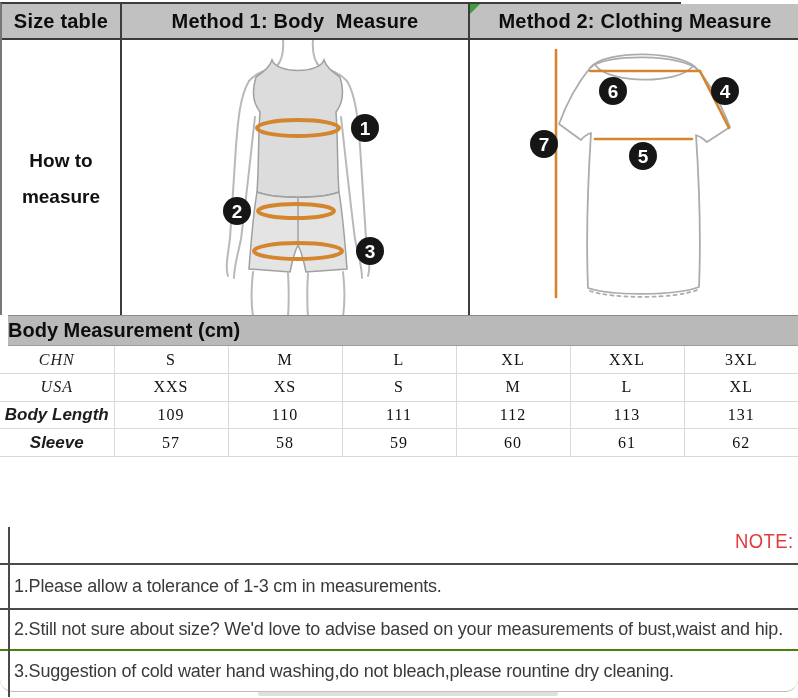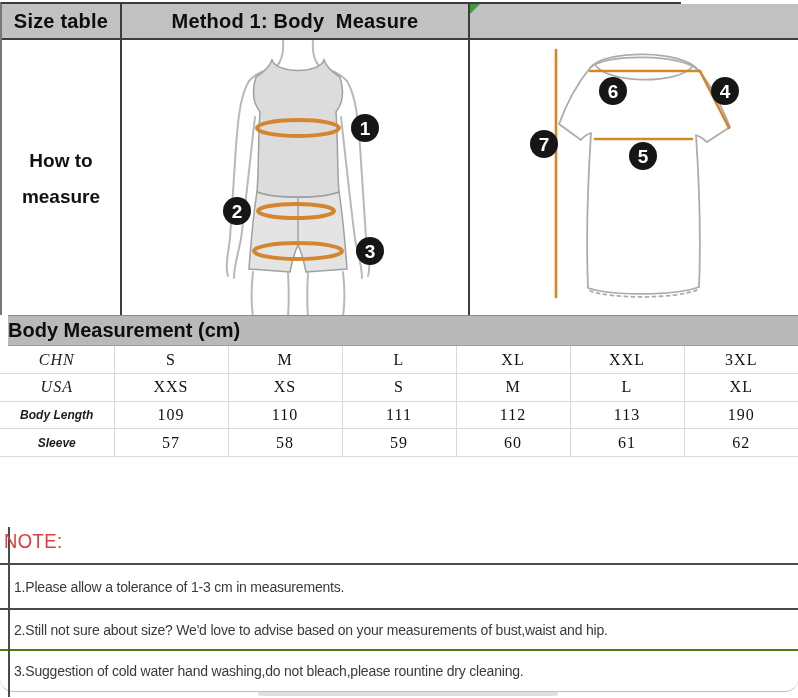--- a/index.html
+++ b/index.html
@@ -60,42 +60,42 @@
   table.size-table{width:798px;border-collapse:collapse;table-layout:fixed;}
   table.size-table td{
     border:1px solid #d9d9d9;height:27.6px;text-align:center;vertical-align:middle;
     font-family:"Liberation Serif",serif;font-size:16px;letter-spacing:1px;color:#111;
     overflow:hidden;
   }
   table.size-table td:first-child{border-left:none;font-style:italic;}
   table.size-table td:last-child{border-right:none;}
   table.size-table tr:first-child td{border-top:none;}
   table.size-table td.row-label{
-    font-family:"Liberation Sans",sans-serif;font-weight:bold;font-size:12px;letter-spacing:0;
+    font-family:"Liberation Sans",sans-serif;font-weight:bold;font-size:17px;letter-spacing:0;
     color:#1c1c1c;
   }
   table.size-table tr:nth-child(1) td.row-label,
   table.size-table tr:nth-child(2) td.row-label{
     font-family:"Liberation Serif",serif;font-weight:normal;font-size:16px;letter-spacing:1px;
   }
 
   
   .note-section{position:absolute;top:519px;left:0;width:798px;height:179px;background:#fff;}
   .note-left-border{position:absolute;left:8px;top:8px;height:170px;width:2px;background:#4a4a4a;}
   .note-title{
-    height:46px;display:flex;align-items:center;justify-content:flex-start;
+    height:46px;display:flex;align-items:center;justify-content:flex-end;
     border-bottom:2px solid #4a4a4a;
   }
   .note-title span{
     display:inline-block;transform:scaleX(.88);
     color:var(--red);font-size:21px;letter-spacing:.5px;
   }
   .note-row{
     display:flex;align-items:center;padding-left:14px;
-    font-size:14px;color:#3a3a3a;letter-spacing:-.2px;
+    font-size:18px;color:#3a3a3a;letter-spacing:-.2px;
   }
   .note-row-0{height:45px;border-bottom:2px solid #4a4a4a;}
   .note-row-1{height:41px;border-bottom:2px solid #4d7c0f;}
   .note-row-2{height:41px;border-bottom:1px solid #bdbdbd;border-radius:13px;}
 
   .bottom-bar{
     position:absolute;left:258px;top:691px;width:300px;height:5px;
     background:#c6c6c6;opacity:.55;border-radius:3px;
   }
 
@@ -114,20 +114,21 @@
 
   <div class="top-grid">
     <div class="hdr">
       <span>Size table</span>
     </div>
     <div class="hdr sep-l sep-r">
       <span>Method 1: Body  Measure</span>
     </div>
     <div class="hdr">
       <span class="green-tri"></span>
+      <span>Method 2: Clothing Measure</span>
     </div>
 
     <div class="how-cell">
       <span>How to measure</span>
     </div>
 
     <div class="illus-cell sep-l sep-r">
       <svg width="346" height="277" viewBox="0 0 346 277">
 
         <path class="outline" d="M161,0 C162,13 160,21 154,27 M191,0 C190,13 192,21 198,27"></path>
@@ -199,21 +200,21 @@
             <td>L</td>
             <td>XL</td>
           </tr>
           <tr>
             <td class="row-label">Body Length</td>
             <td>109</td>
             <td>110</td>
             <td>111</td>
             <td>112</td>
             <td>113</td>
-            <td>190</td>
+            <td>131</td>
           </tr>
           <tr>
             <td class="row-label">Sleeve</td>
             <td>57</td>
             <td>58</td>
             <td>59</td>
             <td>60</td>
             <td>61</td>
             <td>62</td>
           </tr>

